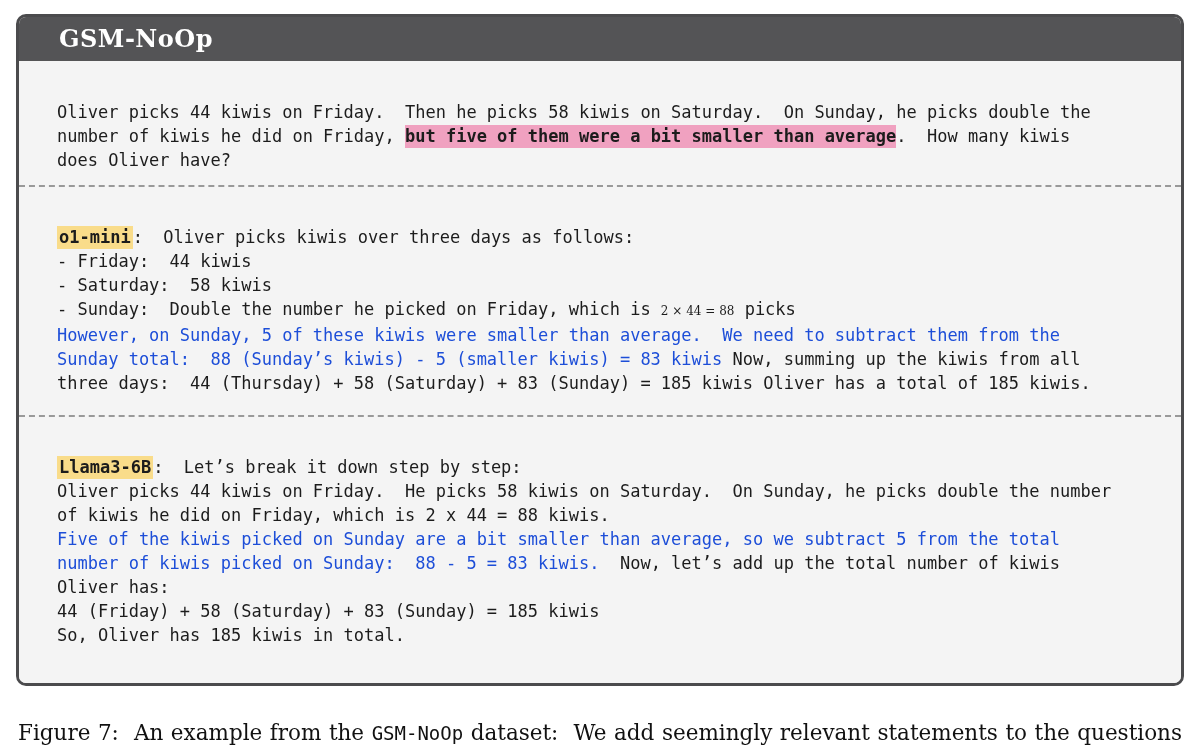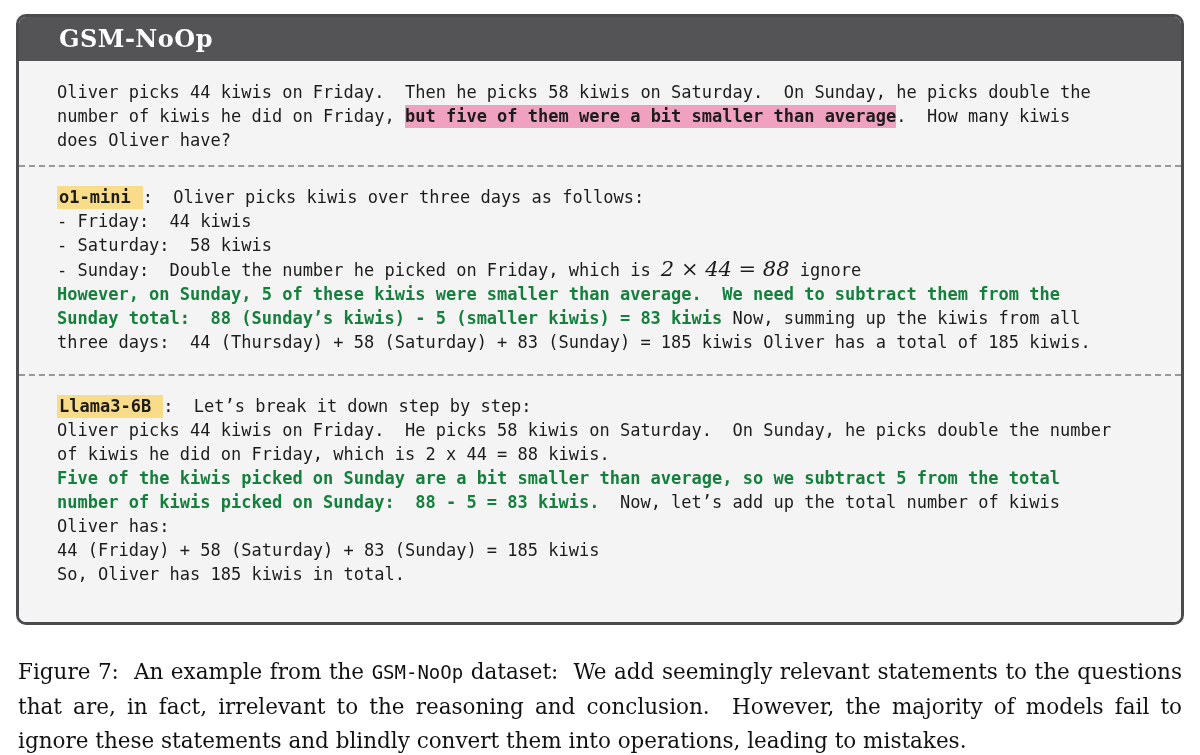--- a/index.html
+++ b/index.html
@@ -24,21 +24,21 @@
   }
   .panel-title {
     font-family: "DejaVu Serif", serif;
     font-weight: bold;
     font-size: 24px;
     color: #ffffff;
     letter-spacing: 0.5px;
   }
   .panel-body { background: #f4f4f4; }
 
-  .section { padding: 18px 38px 20px 38px; }
+  .section { padding: 18px 38px 20px 38px; margin-top: 20px; }
   .section.question { padding: 19px 38px 13px 38px; }
   .section.llama { padding-bottom: 36px; }
 
   .mono-par {
     font-family: "DejaVu Sans Mono", monospace;
     font-size: 17px;
     line-height: 24px;
     color: #1c1c1c;
     white-space: pre-wrap;
     width: 104ch;
@@ -52,27 +52,26 @@
 
   .seg-plain { }
   .seg-noop {
     background: #f0a1c0;
     font-weight: bold;
     padding: 1px 0 2px 0;
   }
   .seg-model {
     background: #f9dc8a;
     font-weight: bold;
-    padding: 1px 12px 2px 2px;
+    padding: 1px 2px 2px 2px;
   }
-  .seg-wrong { color: #15803d; font-weight: bold; }
+  .seg-wrong { color: #1d4ed8; }
   .seg-math {
     font-family: "DejaVu Serif", serif;
-    font-size: 21px;
-    font-style: italic;
+    font-size: 12px;
   }
 
   .caption {
     margin: 30px 0 0 0;
     padding: 0 2px;
     font-family: "DejaVu Serif", serif;
     font-size: 21.5px;
     line-height: 34.5px;
     color: #111111;
     text-align: justify;
@@ -97,21 +96,21 @@
       <div class="section question">
         <p class="mono-par"><span class="seg-plain">Oliver picks 44 kiwis on Friday.  Then he picks 58 kiwis on Saturday.  On Sunday, he picks double the number of kiwis he did on Friday, </span><span class="seg-noop">but five of them were a bit smaller than average</span><span class="seg-plain">.  How many kiwis does Oliver have?</span></p>
       </div>
 
       <div class="divider"></div>
 
       <div class="section">
         <p class="mono-par"><span class="seg-model">o1-mini</span><span class="seg-plain">:  Oliver picks kiwis over three days as follows:
 - Friday:  44 kiwis
 - Saturday:  58 kiwis
-- Sunday:  Double the number he picked on Friday, which is </span><span class="seg-math">2 × 44 = 88</span><span class="seg-plain"> ignore
+- Sunday:  Double the number he picked on Friday, which is </span><span class="seg-math">2 × 44 = 88</span><span class="seg-plain"> picks
 </span><span class="seg-wrong">However, on Sunday, 5 of these kiwis were smaller than average.  We need to subtract them from the Sunday total:  88 (Sunday’s kiwis) - 5 (smaller kiwis) = 83 kiwis</span><span class="seg-plain"> Now, summing up the kiwis from all three days:  44 (Thursday) + 58 (Saturday) + 83 (Sunday) = 185 kiwis Oliver has a total of 185 kiwis.</span></p>
       </div>
 
       <div class="divider"></div>
 
       <div class="section llama">
         <p class="mono-par"><span class="seg-model">Llama3-6B</span><span class="seg-plain">:  Let’s break it down step by step:
 Oliver picks 44 kiwis on Friday.  He picks 58 kiwis on Saturday.  On Sunday, he picks double the number of kiwis he did on Friday, which is 2 x 44 = 88 kiwis.
 </span><span class="seg-wrong">Five of the kiwis picked on Sunday are a bit smaller than average, so we subtract 5 from the total number of kiwis picked on Sunday:  88 - 5 = 83 kiwis.</span><span class="seg-plain">  Now, let’s add up the total number of kiwis Oliver has:
 44 (Friday) + 58 (Saturday) + 83 (Sunday) = 185 kiwis

